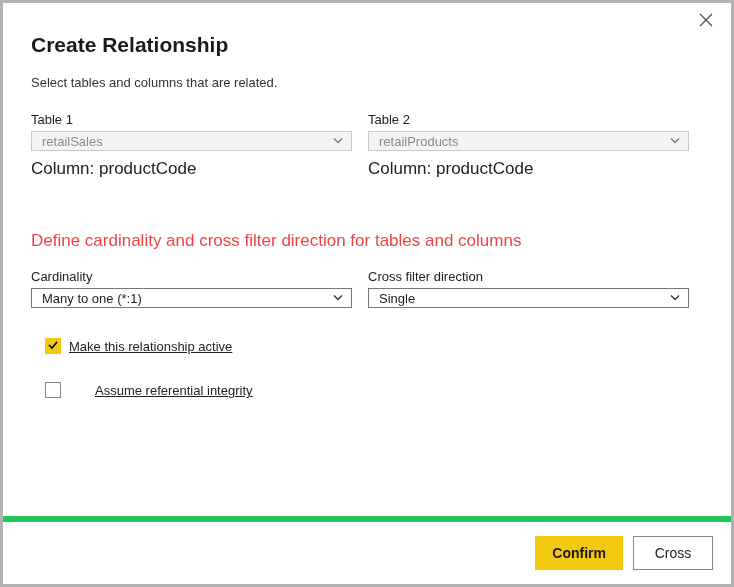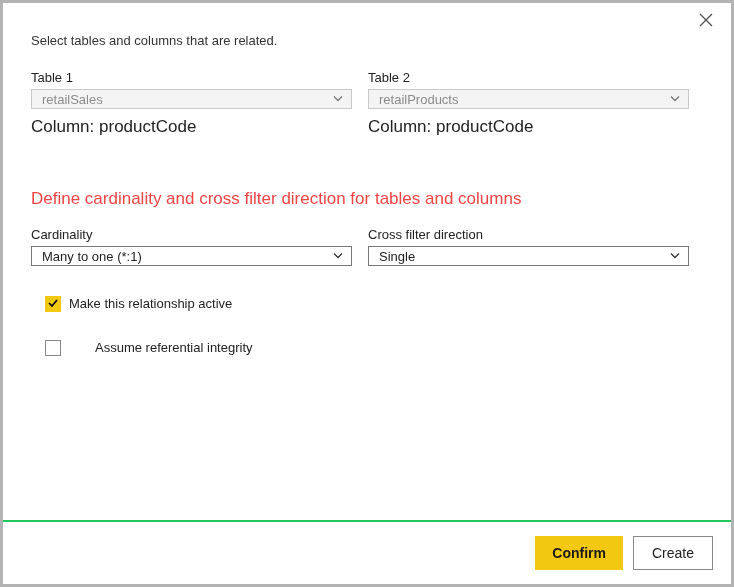--- a/index.html
+++ b/index.html
@@ -94,45 +94,46 @@
     color: #222;
   }
   .section-gap { height: 46px; }
   .define-line {
     font-size: 17px;
     color: #ef4444;
     margin-bottom: 18px;
   }
   .checkbox-row {
     display: flex;
-    align-items: flex-start;
+    align-items: flex-end;
     margin-top: 30px;
     margin-left: 14px;
     gap: 8px;
     font-size: 13px;
     color: #222;
+    text-decoration: underline;
   }
   .checkbox-row + .checkbox-row { margin-top: 28px; gap: 34px; }
   .cb {
     width: 16px;
     height: 16px;
     border: 1px solid #888;
     background: #fff;
     display: inline-flex;
     align-items: center;
     justify-content: center;
     box-sizing: border-box;
   }
   .cb.checked {
     background: #f2c811;
     border-color: #f2c811;
   }
   .cb.checked svg { width: 12px; height: 12px; }
   .footer {
-    border-top: 2px solid #22c55e;
+    border-top: 6px solid #22c55e;
     padding: 14px 18px;
     display: flex;
     justify-content: flex-end;
     gap: 10px;
   }
   .btn {
     min-width: 80px;
     height: 34px;
     padding: 0 16px;
     font-size: 14px;
@@ -162,20 +163,21 @@
 
   <div class="close-btn">
     <span>
       <svg viewBox="0 0 14 14">
           <path d="M1 1 L13 13 M13 1 L1 13" stroke="#555" stroke-width="1.4" fill="none"></path>
         </svg>
     </span>
   </div>
 
   <div class="body">
+    <h1 class="title">Create Relationship</h1>
     <div class="subtitle">Select tables and columns that are related.</div>
 
     <div class="row">
       <div class="col">
         <div class="field-label">Table 1</div>
         <div class="select-wrap disabled">
           <span>retailSales</span>
           <span class="chev">
             <svg width="10" height="10" viewBox="0 0 10 10">
                 <path d="M1 3 L5 7 L9 3" stroke="#777" stroke-width="1.3" fill="none"></path>
@@ -244,16 +246,16 @@
 
     <div class="checkbox-row">
       <span class="cb"></span>
       <span>Assume referential integrity</span>
     </div>
 
   </div>
 
   <div class="footer">
     <div class="btn btn-primary">Confirm</div>
-    <div class="btn btn-secondary">Create</div>
+    <div class="btn btn-secondary">Cross</div>
   </div>
 
 </div>
 
 </body></html>

